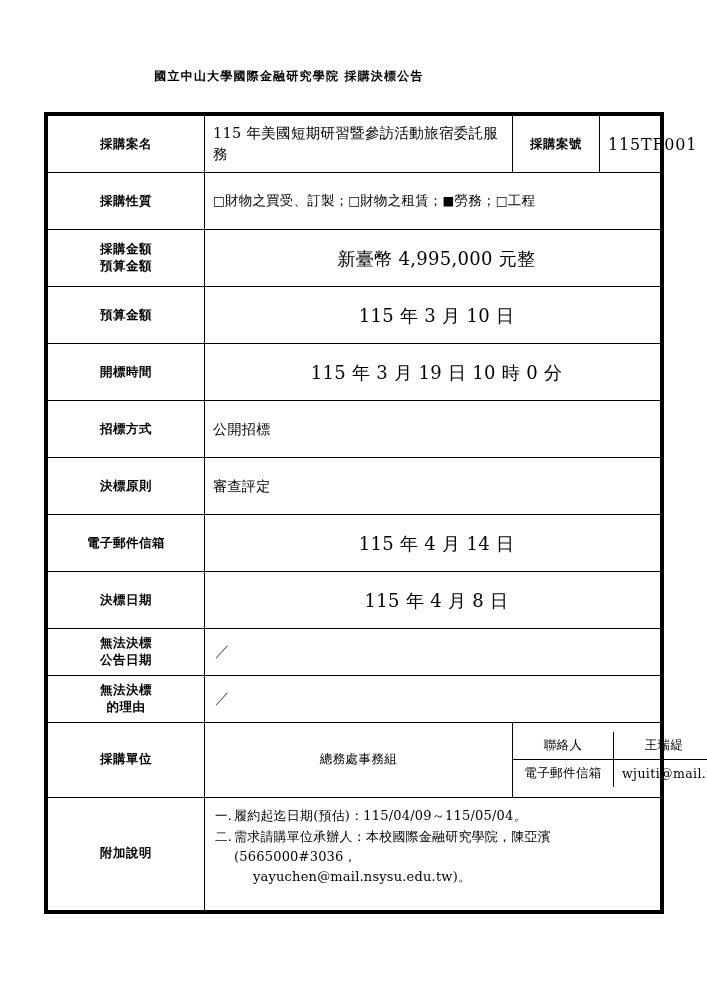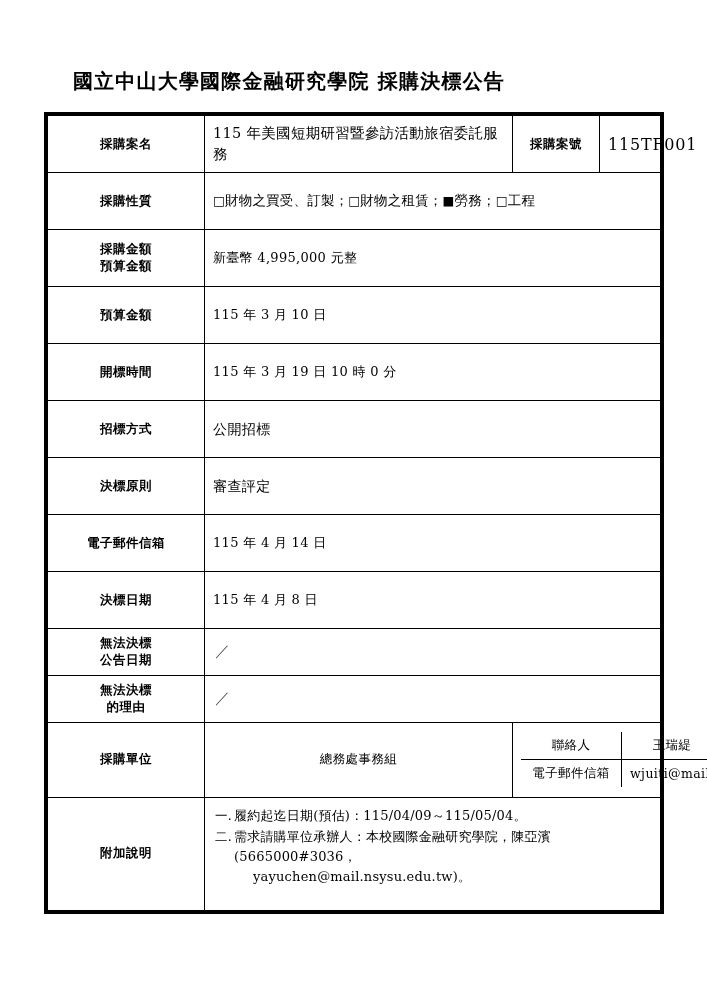--- a/index.html
+++ b/index.html
@@ -26,21 +26,21 @@
   }
 
   .doc-title {
     position: absolute;
     left: 0;
     top: 68px;
     width: 578px;
     text-align: center;
     font-family: "DejaVu Serif", "Liberation Serif", serif;
     font-weight: bold;
-    font-size: 20px;
+    font-size: 12px;
     letter-spacing: 1.2px;
     white-space: nowrap;
   }
 
   .table-wrap {
     position: absolute;
     left: 44px;
     top: 112px;
     width: 620px;
     border: 3px solid #000;
@@ -116,21 +116,21 @@
     padding: 7px 0 7px 8px !important;
   }
   .cbx { font-family: "DejaVu Sans", sans-serif; font-size: 12.5px; }
 
   .slash {
     font-size: 15px;
     padding: 3px 0 3px 10px !important;
     color: #444;
   }
 
-  .num { font-size: 13px; letter-spacing: 0.3px; }
+  .num { font-size: 18px; letter-spacing: 0.3px; text-align: center; }
 
   
   .unit-name {
     width: 118px;
     text-align: center;
     font-size: 12.5px;
     letter-spacing: 0.4px;
     white-space: nowrap;
     padding: 4px 2px !important;
   }
@@ -261,21 +261,21 @@
           <td class="lbl h-small">
             <span class="l2">無法決標</span>
             <span class="l2">的理由</span>
           </td>
           <td class="slash" colspan="3">／</td>
         </tr>
 
         <tr>
           <td class="lbl" style="height:62px;">採購單位</td>
           <td class="unit-name">總務處事務組</td>
-          <td colspan="2" style="padding:8px !important;">
+          <td colspan="2" style="padding:0 !important;">
             <table class="contact">
               <tbody>
                 <tr>
                   <td class="c-person-lbl">聯絡人</td>
                   <td class="c-person-val">王瑞緹</td>
                   <td class="c-phone-lbl">聯絡電話</td>
                   <td class="c-phone-val">07-5252000#2353</td>
                 </tr>
                 <tr>
                   <td class="c-mail-lbl">電子郵件信箱</td>

